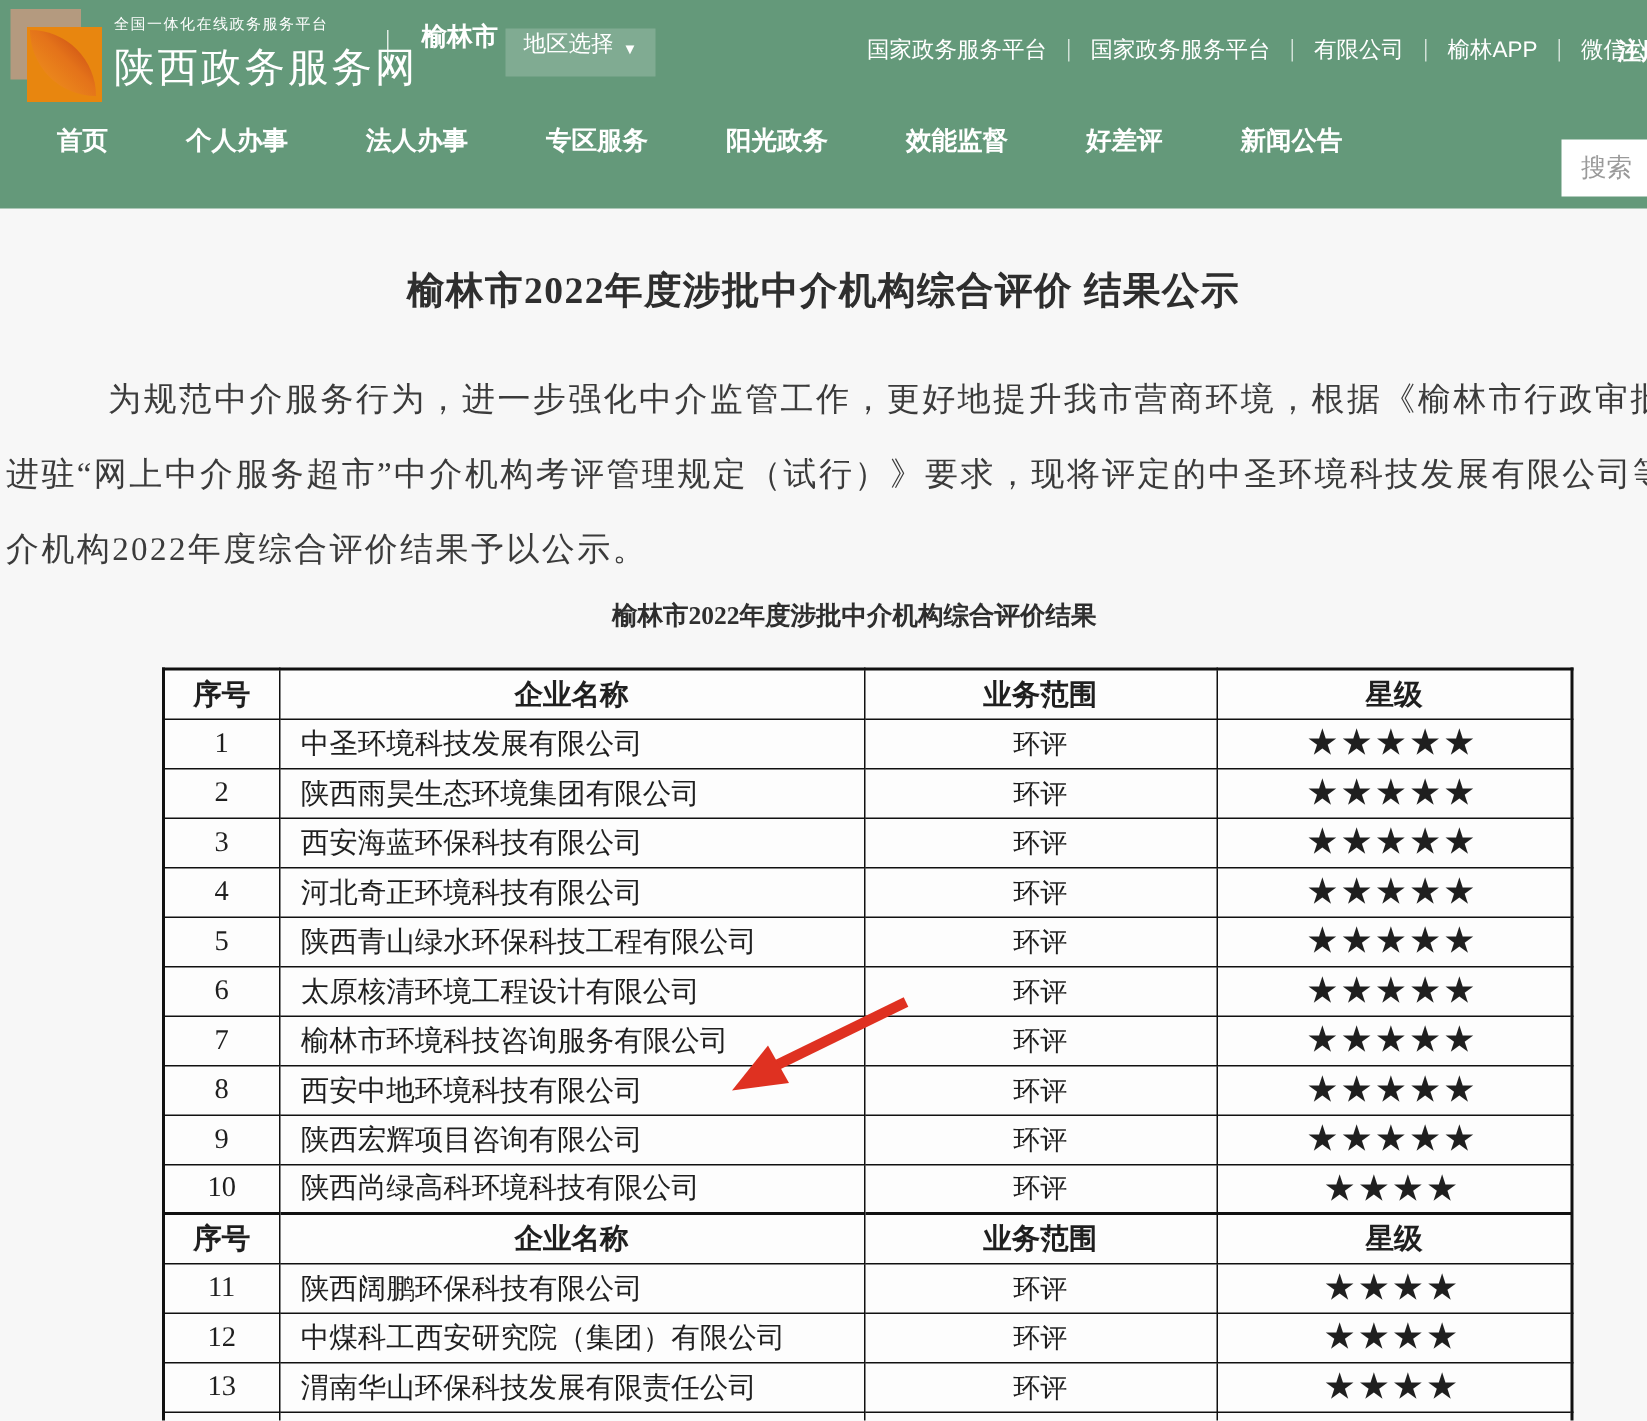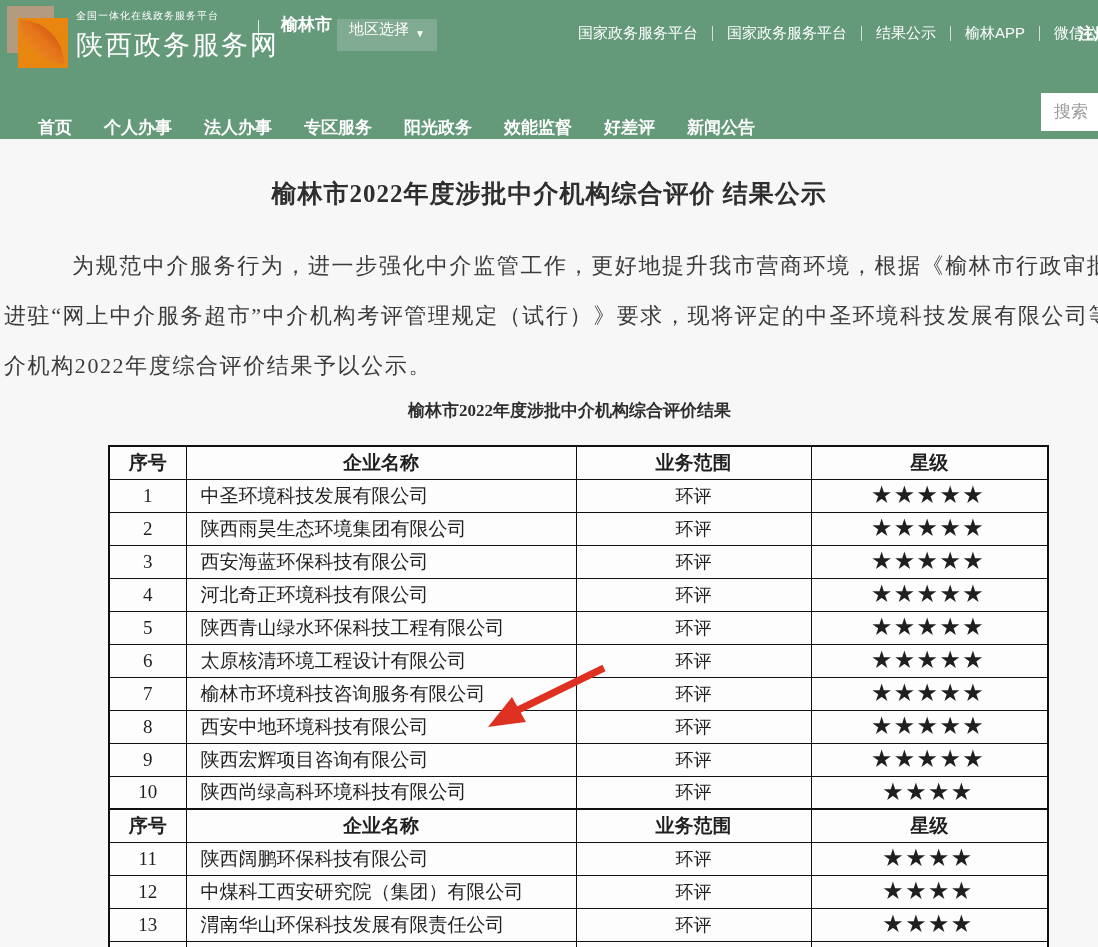--- a/index.html
+++ b/index.html
@@ -25,21 +25,21 @@
   .caret { font-size:10px; }
   .top-links { position:absolute; left:578px; top:24px; display:flex; align-items:center; }
   .top-link { color:#fff; font-size:15px; text-decoration:none; white-space:nowrap; }
   .sep { width:1px; height:15px; background:rgba(255,255,255,.7); margin:0 14px; }
   .register { position:absolute; left:1078px; top:24px; width:20px; overflow:hidden;
               color:#fff; font-size:16px; font-weight:bold; white-space:nowrap; text-decoration:none; }
 
   
   .mainnav { position:relative; width:100%; height:57px; background:#64997a; }
   .nav-list { position:absolute; left:38px; top:0; height:57px; list-style:none;
-              display:flex; align-items:flex-end; gap:32px; }
+              display:flex; align-items:flex-start; gap:52px; }
   .nav-item { color:#fff; font-size:17px; font-weight:bold; white-space:nowrap; cursor:pointer; }
   .search-box { position:absolute; left:1041px; top:11px; width:130px; height:38px;
                 border:none; background:#fff; padding:0 0 0 13px; font-size:17px;
                 font-family:"Liberation Sans",sans-serif; color:#444; outline:none; }
   .search-box::placeholder { color:#9a9a9a; }
 
   
   .content { position:relative; font-family:"Liberation Serif", serif; color:#333; }
   .doc-title { text-align:center; padding-top:38px; font-size:25px; font-weight:bold;
                letter-spacing:1px; color:#2e2e2e; font-family:"Liberation Serif",serif; }
@@ -85,21 +85,21 @@
   <div class="city">榆林市</div>
   <button class="region-btn">
     <span>地区选择</span>
     <span class="caret">▼</span>
   </button>
   <nav class="top-links" id="top-links">
       <a class="top-link" href="#">国家政务服务平台</a>
       <span class="sep"></span>
       <a class="top-link" href="#">国家政务服务平台</a>
       <span class="sep"></span>
-      <a class="top-link" href="#">结果公示</a>
+      <a class="top-link" href="#">有限公司</a>
       <span class="sep"></span>
       <a class="top-link" href="#">榆林APP</a>
       <span class="sep"></span>
       <a class="top-link" href="#">微信公众号</a>
     </nav>
   <a class="register" href="#">注册</a>
 </header>
 
 <nav class="mainnav">
   <ul class="nav-list" id="nav-items">

